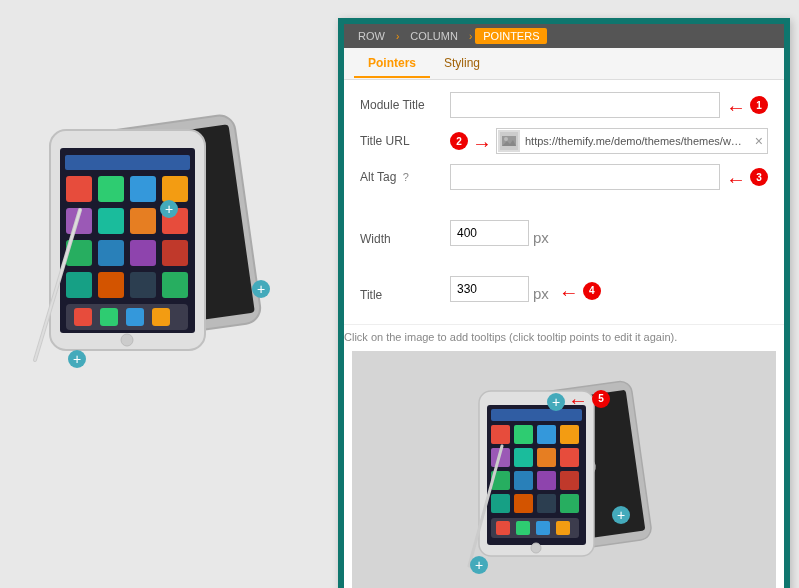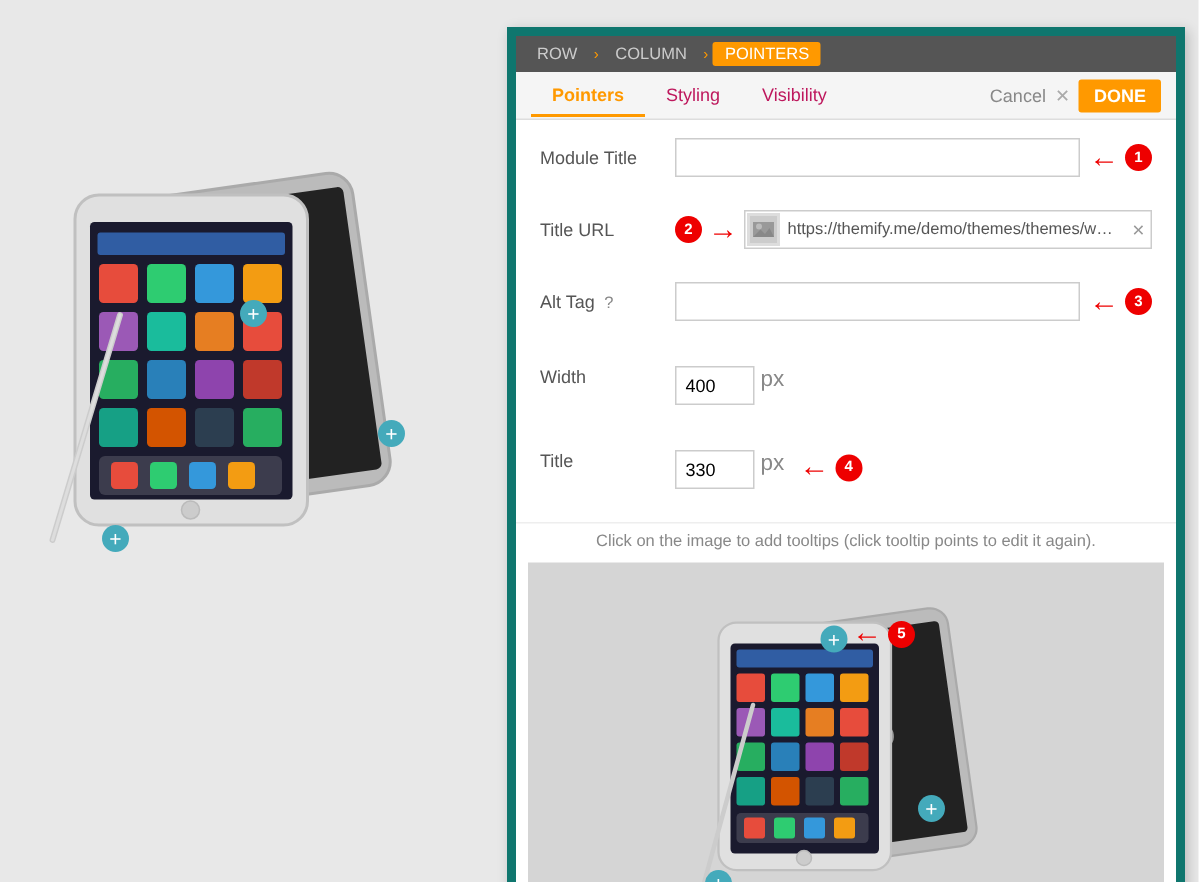--- a/index.html
+++ b/index.html
@@ -66,21 +66,21 @@
       background: #f5f5f5;
       border-bottom: 1px solid #ddd;
       padding: 0 10px;
       height: 32px;
       align-items: center;
       gap: 0;
     }
     .sub-tab {
       padding: 6px 14px;
       font-size: 12px;
-      color: #be185d;
+      color: #a16207;
       cursor: pointer;
       border-bottom: 2px solid transparent;
     }
     .sub-tab.active {
       color: #f90;
       border-bottom: 2px solid #f90;
       font-weight: bold;
     }
     .cancel-done {
       margin-left: auto;
@@ -109,21 +109,21 @@
       border-radius: 2px;
     }
 
     
     .form-area {
       padding: 12px 16px;
     }
     .form-row {
       display: flex;
       align-items: center;
-      margin-bottom: 22px;
+      margin-bottom: 10px;
     }
     .form-label {
       width: 90px;
       font-size: 12px;
       color: #555;
       flex-shrink: 0;
     }
     .form-input {
       flex: 1;
       height: 26px;
@@ -165,41 +165,40 @@
     .image-url-x {
       color: #999;
       font-size: 14px;
       padding: 0 4px;
       cursor: pointer;
     }
 
     
     .dimension-row {
       display: flex;
-      align-items: flex-start;
+      align-items: flex-end;
       margin-bottom: 10px;
       margin-top: 30px;
     }
     .dim-input {
-      width: 53px;
+      width: 79px;
       height: 26px;
       border: 1px solid #ccc;
       padding: 0 6px;
       font-size: 12px;
       outline: none;
     }
     .dim-unit {
       font-size: 15px;
       color: #888;
       margin-left: 4px;
     }
 
     
     .tooltip-instruction {
-      text-align: center;
       font-size: 11px;
       color: #888;
       padding: 6px 0 8px;
       border-top: 1px solid #eee;
     }
 
     
     .preview-area {
       background: #d5d5d5;
       margin: 0 8px 8px;
@@ -289,26 +288,20 @@
     <span class="tab-item">ROW</span>
     <span class="tab-arrow">›</span>
     <span class="tab-item">COLUMN</span>
     <span class="tab-arrow">›</span>
     <span class="tab-item active">POINTERS</span>
   </div>
 
   <div class="sub-tabs">
     <span class="sub-tab active">Pointers</span>
     <span class="sub-tab">Styling</span>
-    <span class="sub-tab">Visibility</span>
-    <div class="cancel-done">
-      <span class="cancel-btn">Cancel</span>
-      <span class="cancel-x">✕</span>
-      <button class="done-btn">DONE</button>
-    </div>
   </div>
 
   <div class="form-area">
 
     <div class="form-row">
       <label class="form-label">Module Title</label>
       <input class="form-input" type="text" placeholder="" style="">
 
       <div style="display:flex;align-items:center;margin-left:6px;gap:4px;">
         <span style="color:#e00;font-size:20px;font-weight:bold;">←</span>

